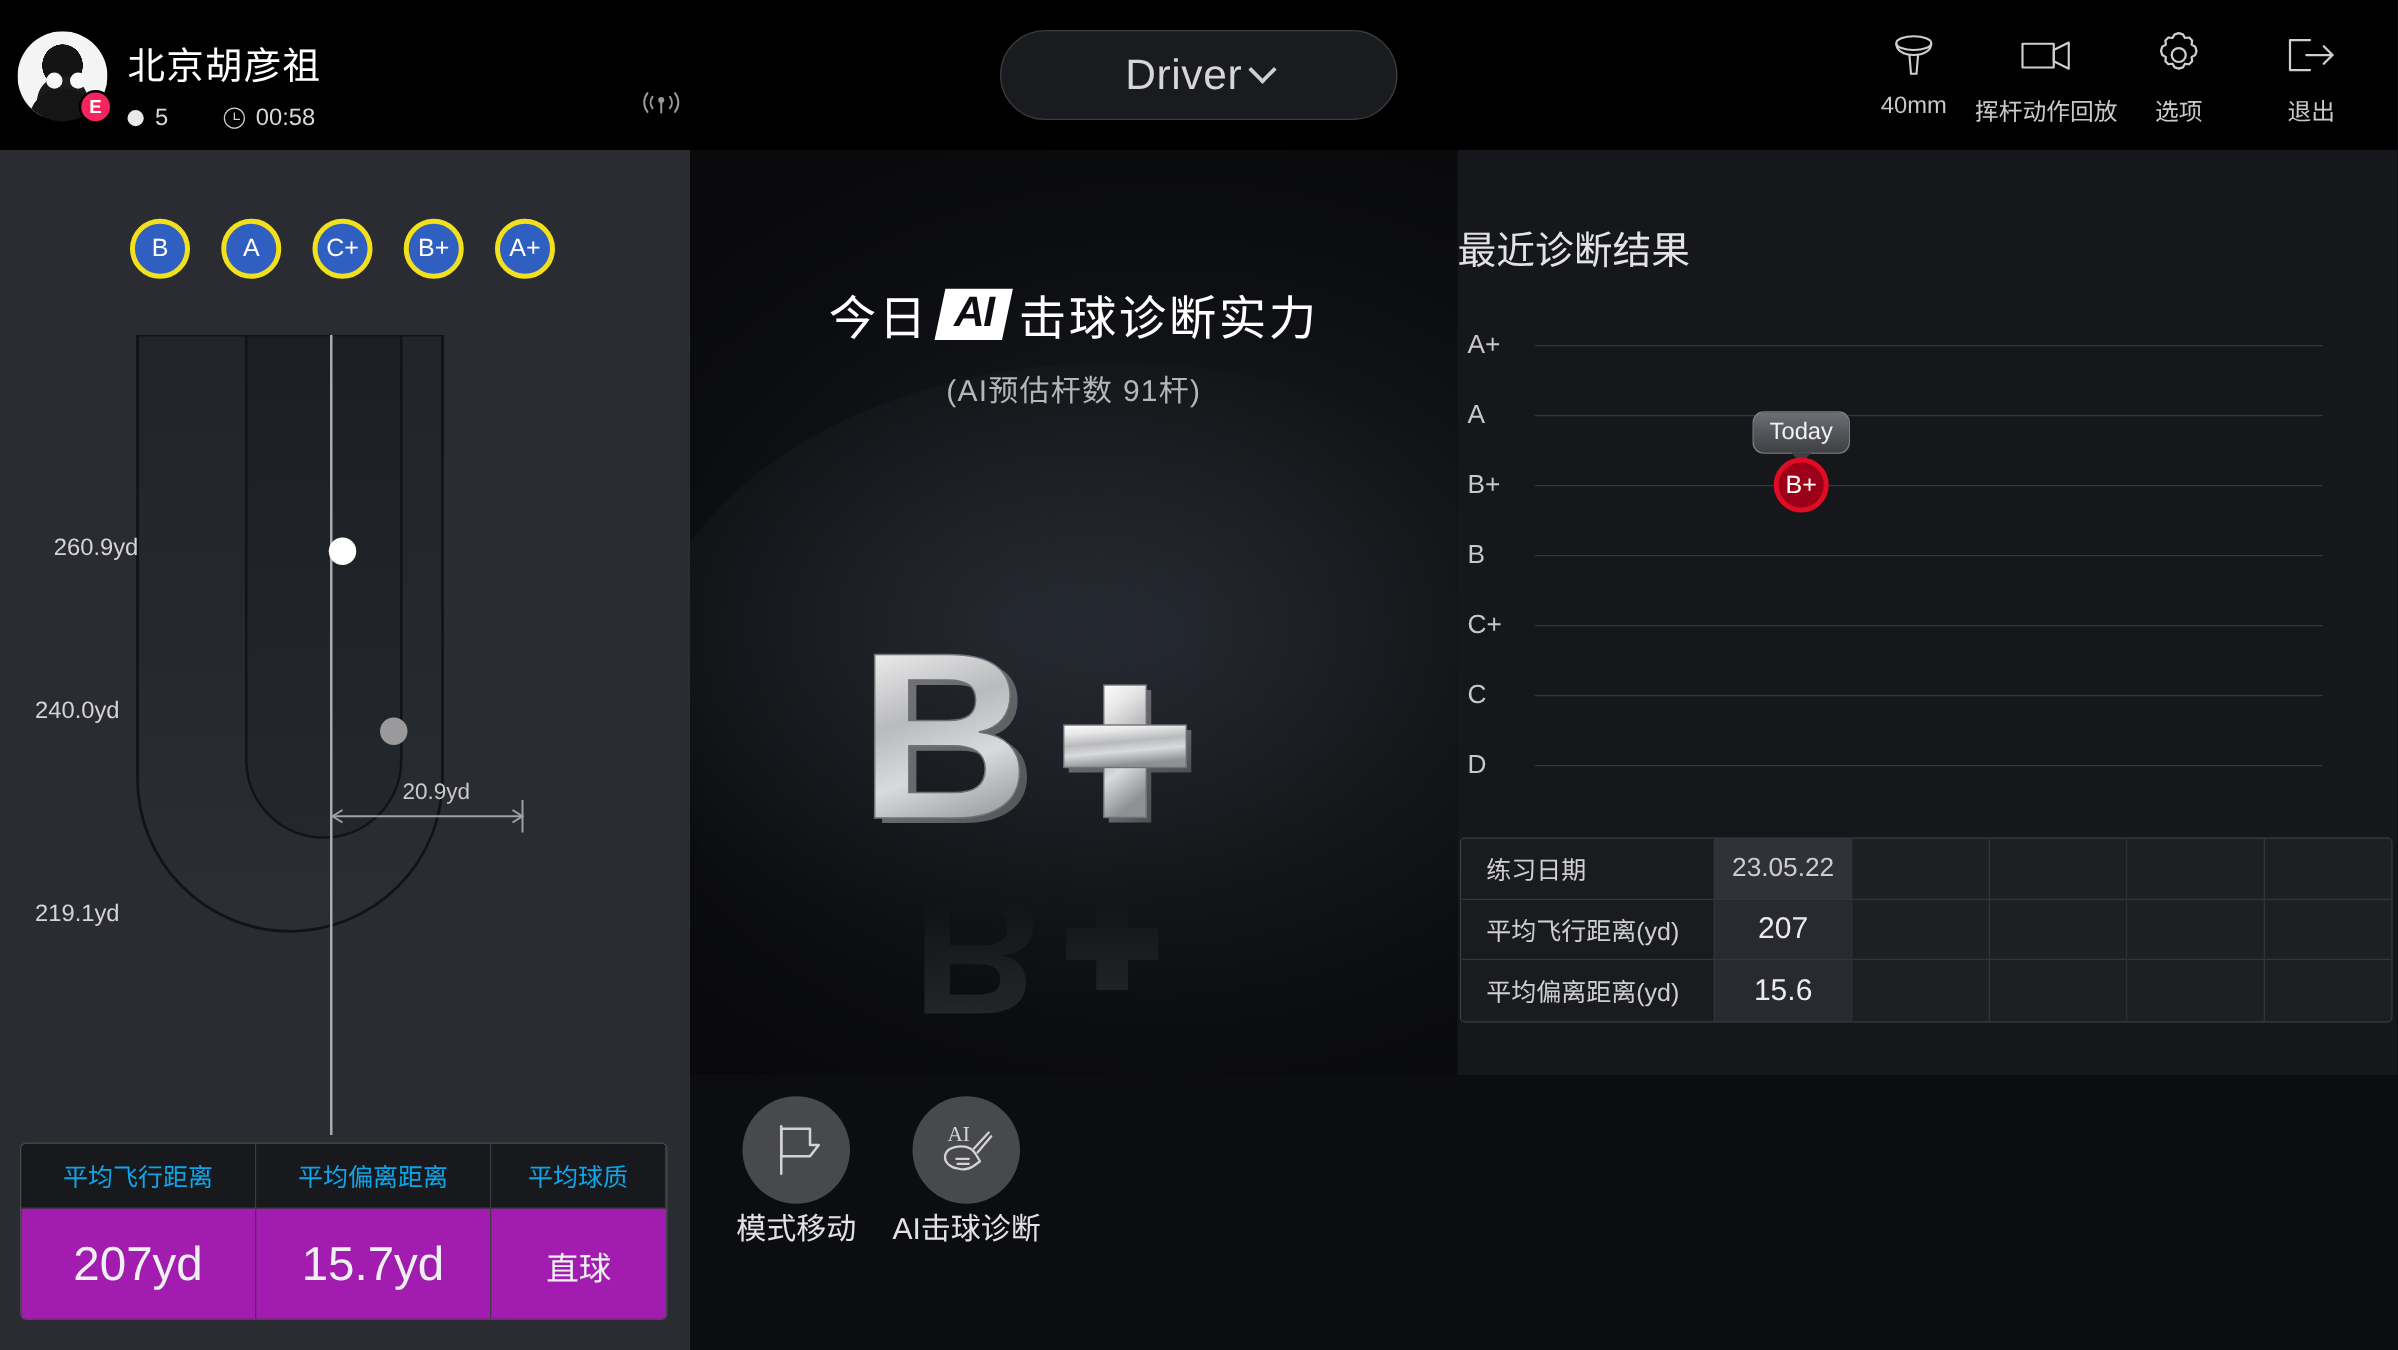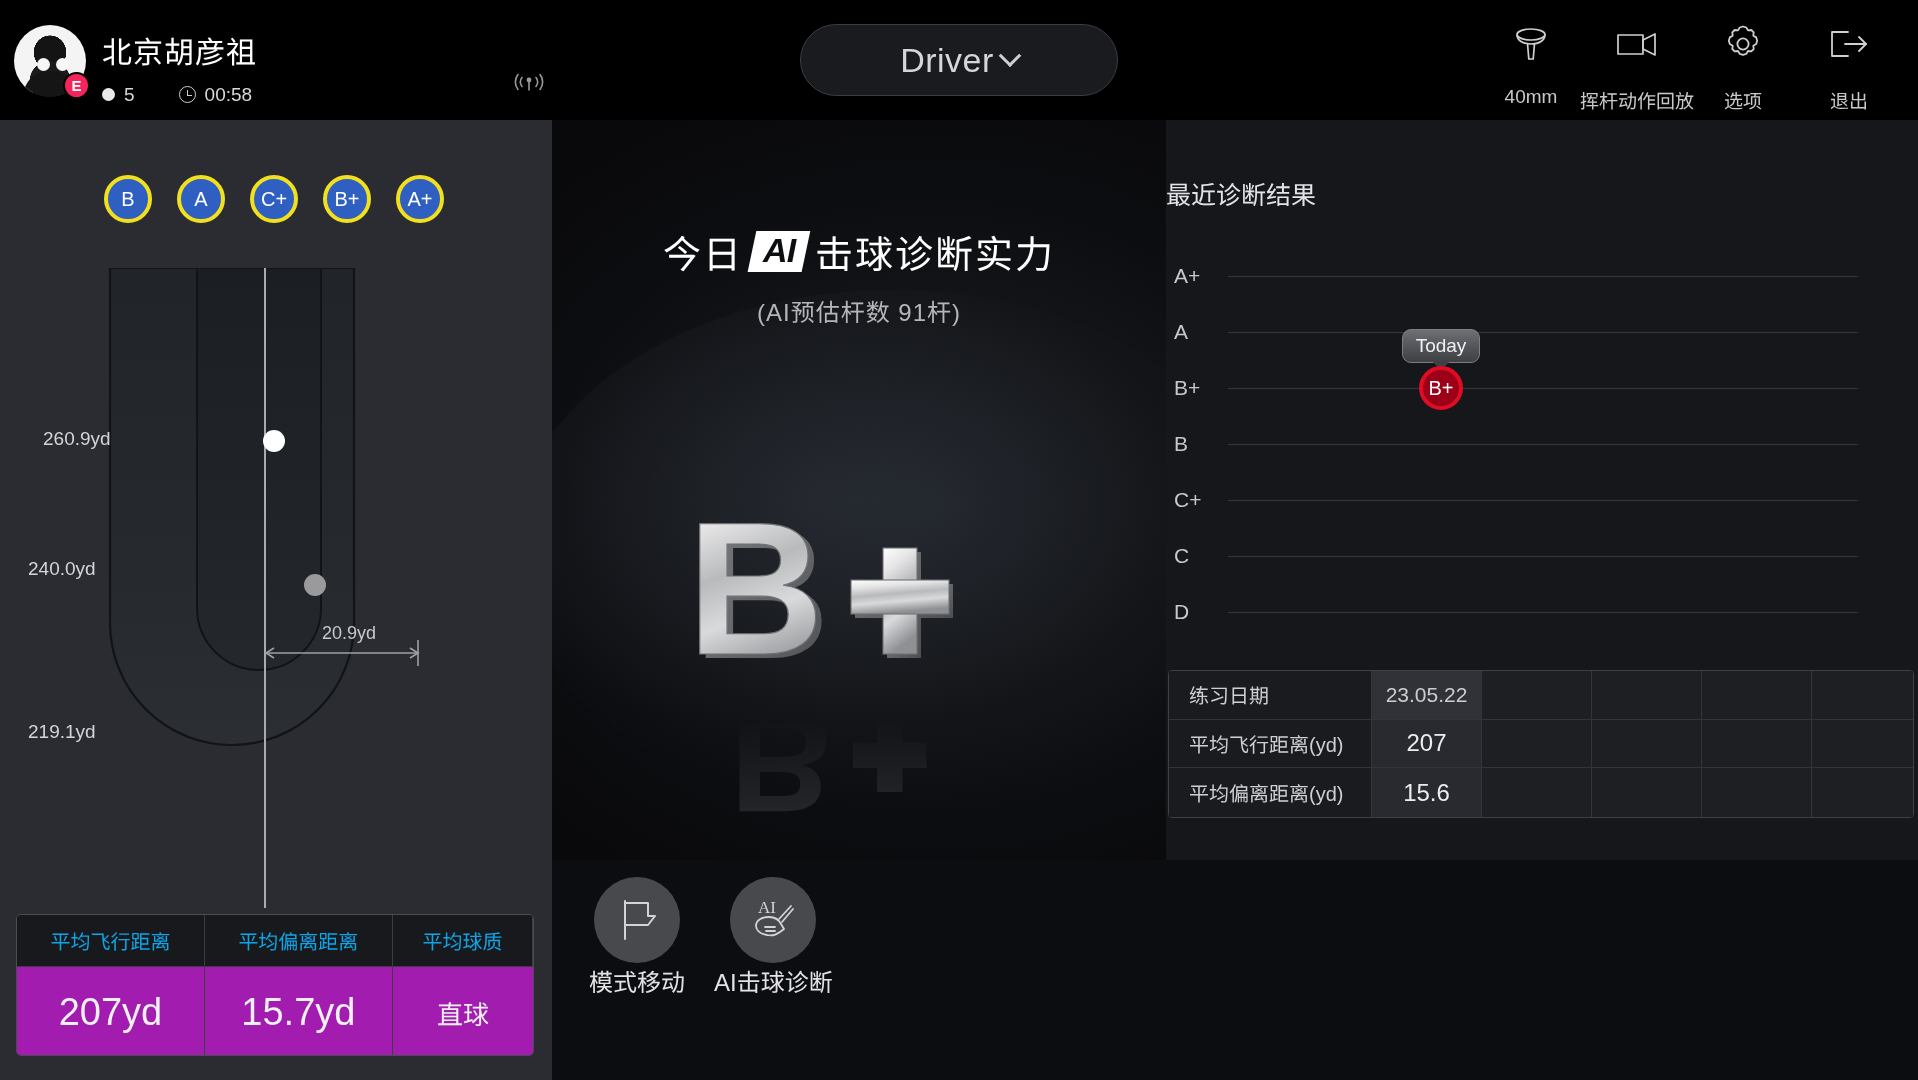--- a/index.html
+++ b/index.html
@@ -65,21 +65,21 @@
     cursor: pointer;
   }
   .club-select .label { font-size: 34px; color: #d6d6d8; letter-spacing: .5px; }
   .chev { width: 16px; height: 16px; border-right: 3.5px solid #cfcfd2; border-bottom: 3.5px solid #cfcfd2; transform: rotate(45deg) translate(-3px,-3px); }
 
   .hdr-right { position: absolute; right: 16px; top: 8px; display: flex; align-items: flex-start; gap: 0; }
   .hdr-btn {
     width: 106px; display: flex; flex-direction: column; align-items: center; cursor: pointer; padding-top: 10px;
   }
   .hdr-btn .ic { height: 52px; display: flex; align-items: center; justify-content: center; }
-  .hdr-btn .txt { font-size: 19px; color: #c9c9cc; margin-top: 16px; white-space: nowrap; }
+  .hdr-btn .txt { font-size: 19px; color: #c9c9cc; margin-top: 4px; white-space: nowrap; }
 
   
   .sidebar {
     position: absolute; left: 0; top: 120px; width: 552px; height: 960px;
     background: #2a2c31;
   }
   .grades { position: absolute; left: 104px; top: 55px; display: flex; gap: 25px; }
   .grade-badge {
     width: 48px; height: 48px; border-radius: 50%;
     background: #2f5fc0; border: 4px solid #f3e01c;
@@ -138,21 +138,21 @@
   .bplus { position: relative; width: 400px; height: 330px; }
   .bplus .refl { position: absolute; left: 0; top: 178px; width: 400px; height: 150px; transform: scaleY(-1); opacity: .17;
                  -webkit-mask-image: linear-gradient(to bottom, rgba(0,0,0,.9), rgba(0,0,0,0) 72%);
                  mask-image: linear-gradient(to bottom, rgba(0,0,0,.9), rgba(0,0,0,0) 72%); }
 
   
   .right {
     position: absolute; left: 1166px; top: 120px; width: 752px; height: 740px;
     background: #15171b;
   }
-  .right-title { position: absolute; left: 0; top: 55px; font-size: 25px; color: #e3e3e6; }
+  .right-title { position: absolute; left: 0; top: 55px; font-size: 31px; color: #e3e3e6; }
   .chart { position: absolute; left: 0; top: 130px; width: 752px; height: 380px; }
   .gridline { position: absolute; left: 62px; width: 630px; height: 1px; background: #35373c; }
   .ytick { position: absolute; left: 8px; width: 46px; text-align: left; font-size: 21px; color: #c8c8cb; transform: translateY(-50%); }
   .today-tip {
     position: absolute; width: 78px; height: 34px; border-radius: 9px;
     background: linear-gradient(180deg, #6e7075 0%, #55575c 48%, #3e4044 100%);
     border: 1px solid #7c7e83;
     display: flex; align-items: center; justify-content: center;
     font-size: 19px; color: #f0f0f2;
   }

